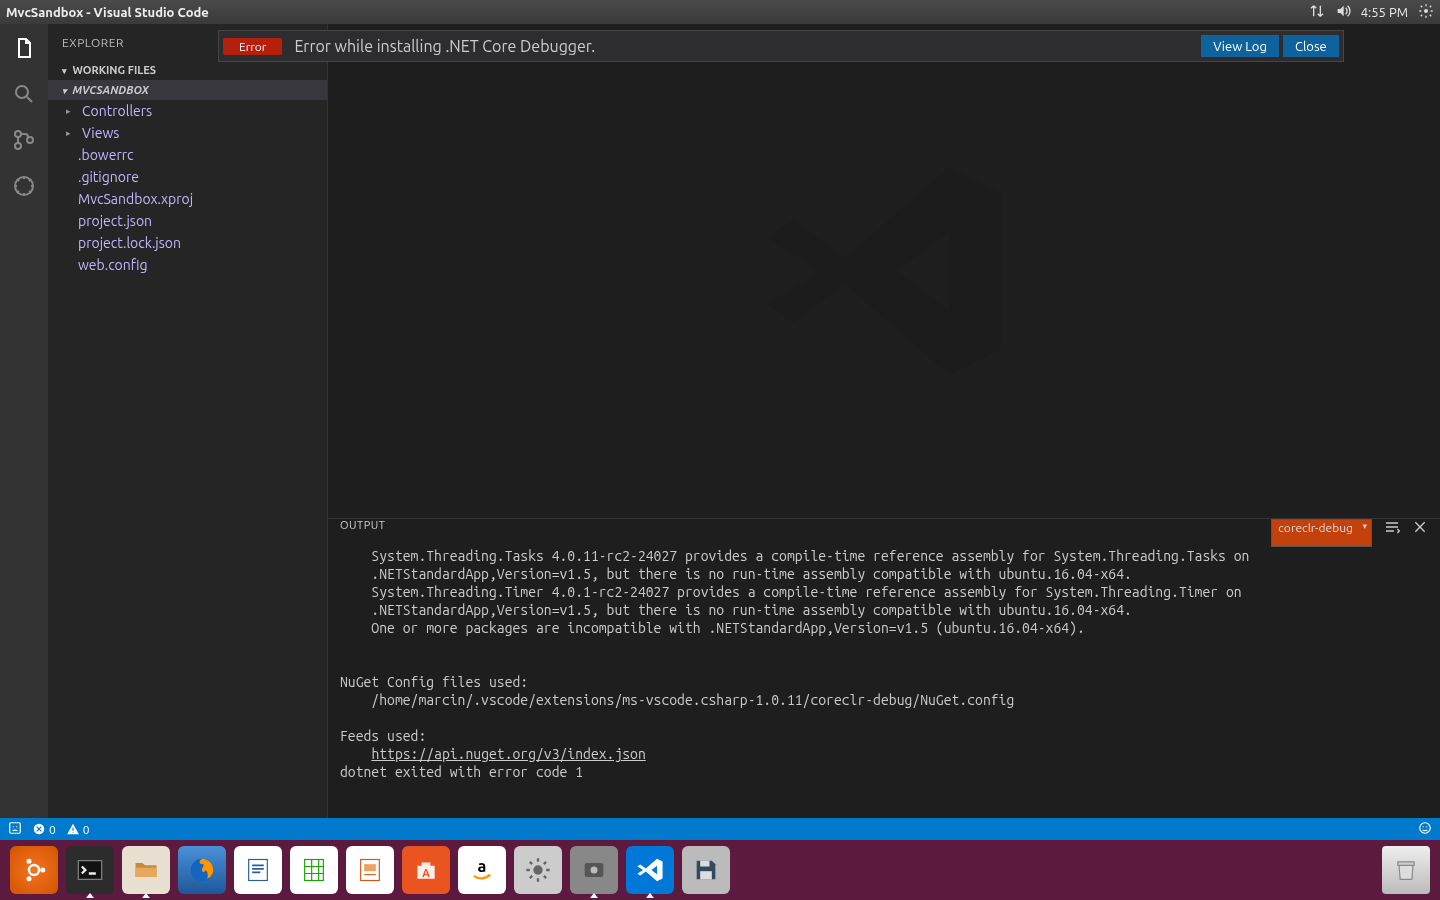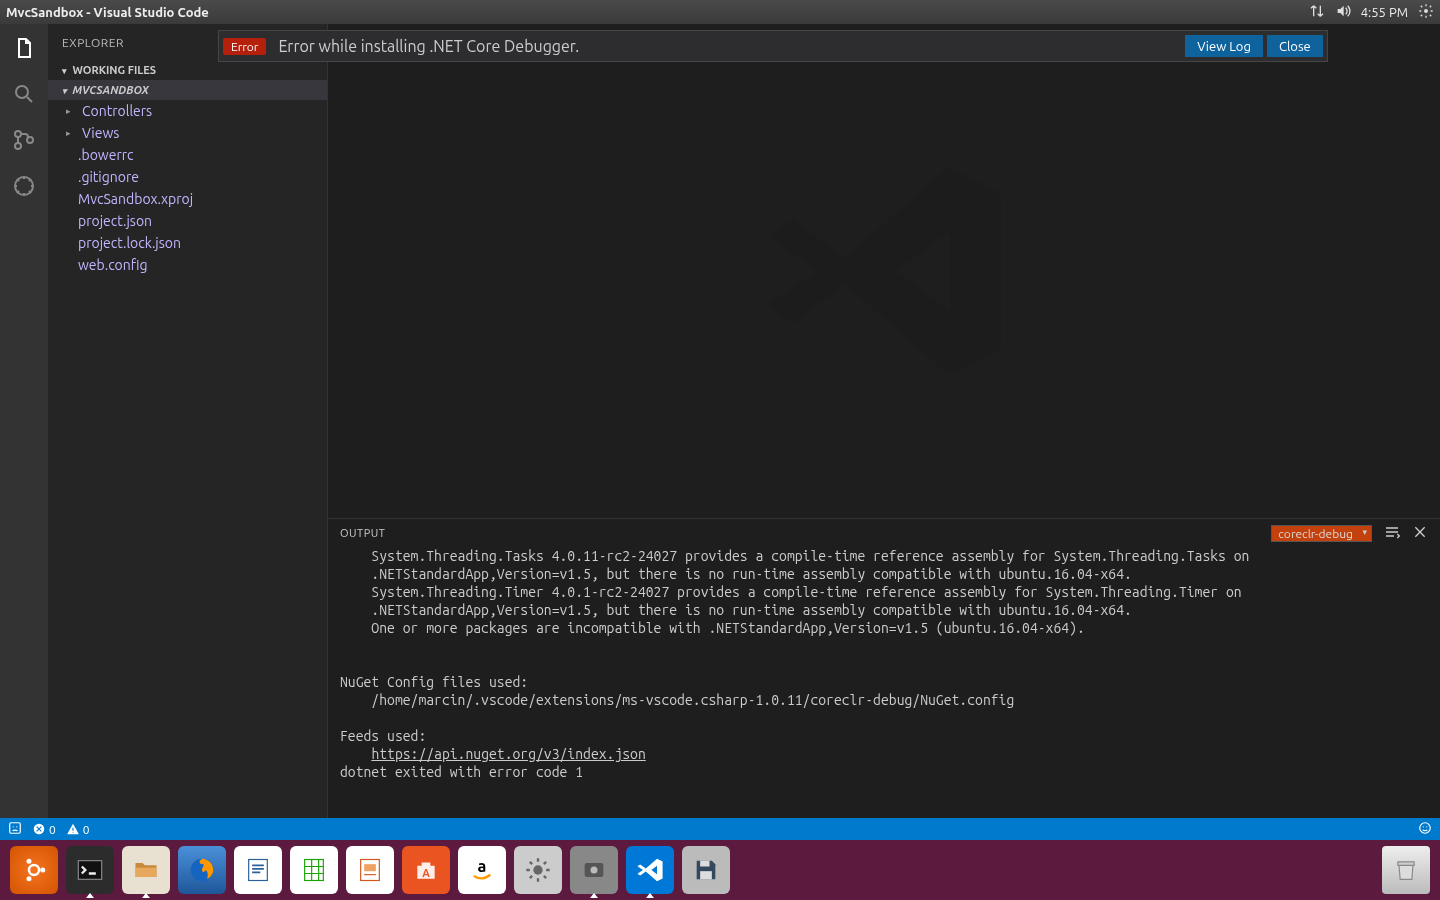--- a/index.html
+++ b/index.html
@@ -27,26 +27,26 @@
 .sidebar .node { padding: 3px 6px 3px 22px; color: #c4b5fd; font-size: 14px; cursor:pointer; display:flex; align-items:center; gap:4px;}
 .sidebar .node.folder::before { content:'▸'; font-size:9px; color:#999; margin-left:-12px; width:12px;}
 .tri::before { content:'▾'; font-size:9px; color:#ccc; margin-right:2px; display:inline-block;}
 
 .editor { flex: 1; display:flex; flex-direction:column; background:#1e1e1e; position:relative; }
 .editor .welcome { flex:1; display:flex; align-items:center; justify-content:center; }
 .editor .welcome .vs-logo { opacity:0.05; }
 
 .notif { position:absolute; top:6px; left:-110px; display:flex; align-items:center; background:#0e639c00; z-index:5;}
 .notif-inner { display:flex; align-items:center; background:#2d2d30; border:1px solid #454545; padding:4px 4px 4px 4px;}
-.notif .badge { background:#b5200d; color:#fff; padding:2px 8px; font-size:12px; border-radius:2px;}
+.notif .badge { background:#b5200d; color:#fff; padding:2px 16px; font-size:12px; border-radius:2px;}
 .notif .msg { color:#ccc; margin:0 12px; font-size:16px;}
 .notif .btn { background:#0e639c; color:#fff; padding:4px 12px; margin-left:4px; font-size:13px; cursor:pointer;}
 
 .panel { height: 300px; border-top:1px solid #333; display:flex; flex-direction:column; background:#1e1e1e;}
-.panel .tabs { display:flex; align-items:center; height:28px; padding:0 12px; gap:12px;}
+.panel .tabs { display:flex; height:28px; padding:0 12px; gap:12px;}
 .panel .tab { font-size:11px; color:#ccc; letter-spacing:0.5px;}
 .panel .tabs .spacer { flex:1; }
 .panel .sel { background:#c2410c; color:#ddd; border:1px solid #555; font-size:12px; padding:1px 18px 1px 6px; position:relative;}
 .panel .sel::after{content:'▾'; position:absolute; right:4px; font-size:9px; color:#ccc;}
 .panel .pbtn { cursor:pointer; }
 .panel .pbtn svg { width:16px; height:16px; stroke:#ccc; fill:none; stroke-width:2;}
 .panel .content { flex:1; overflow:hidden; padding:0 12px; font-family: "Ubuntu Mono","Consolas",monospace; font-size:14px; line-height:18px; color:#ccc; white-space:pre;}
 .panel .content a { color:#ccc; text-decoration:underline; }
 
 .statusbar { height:22px; background:#007acc; color:#fff; display:flex; align-items:center; padding:0 8px; font-size:12px; gap:10px;}

